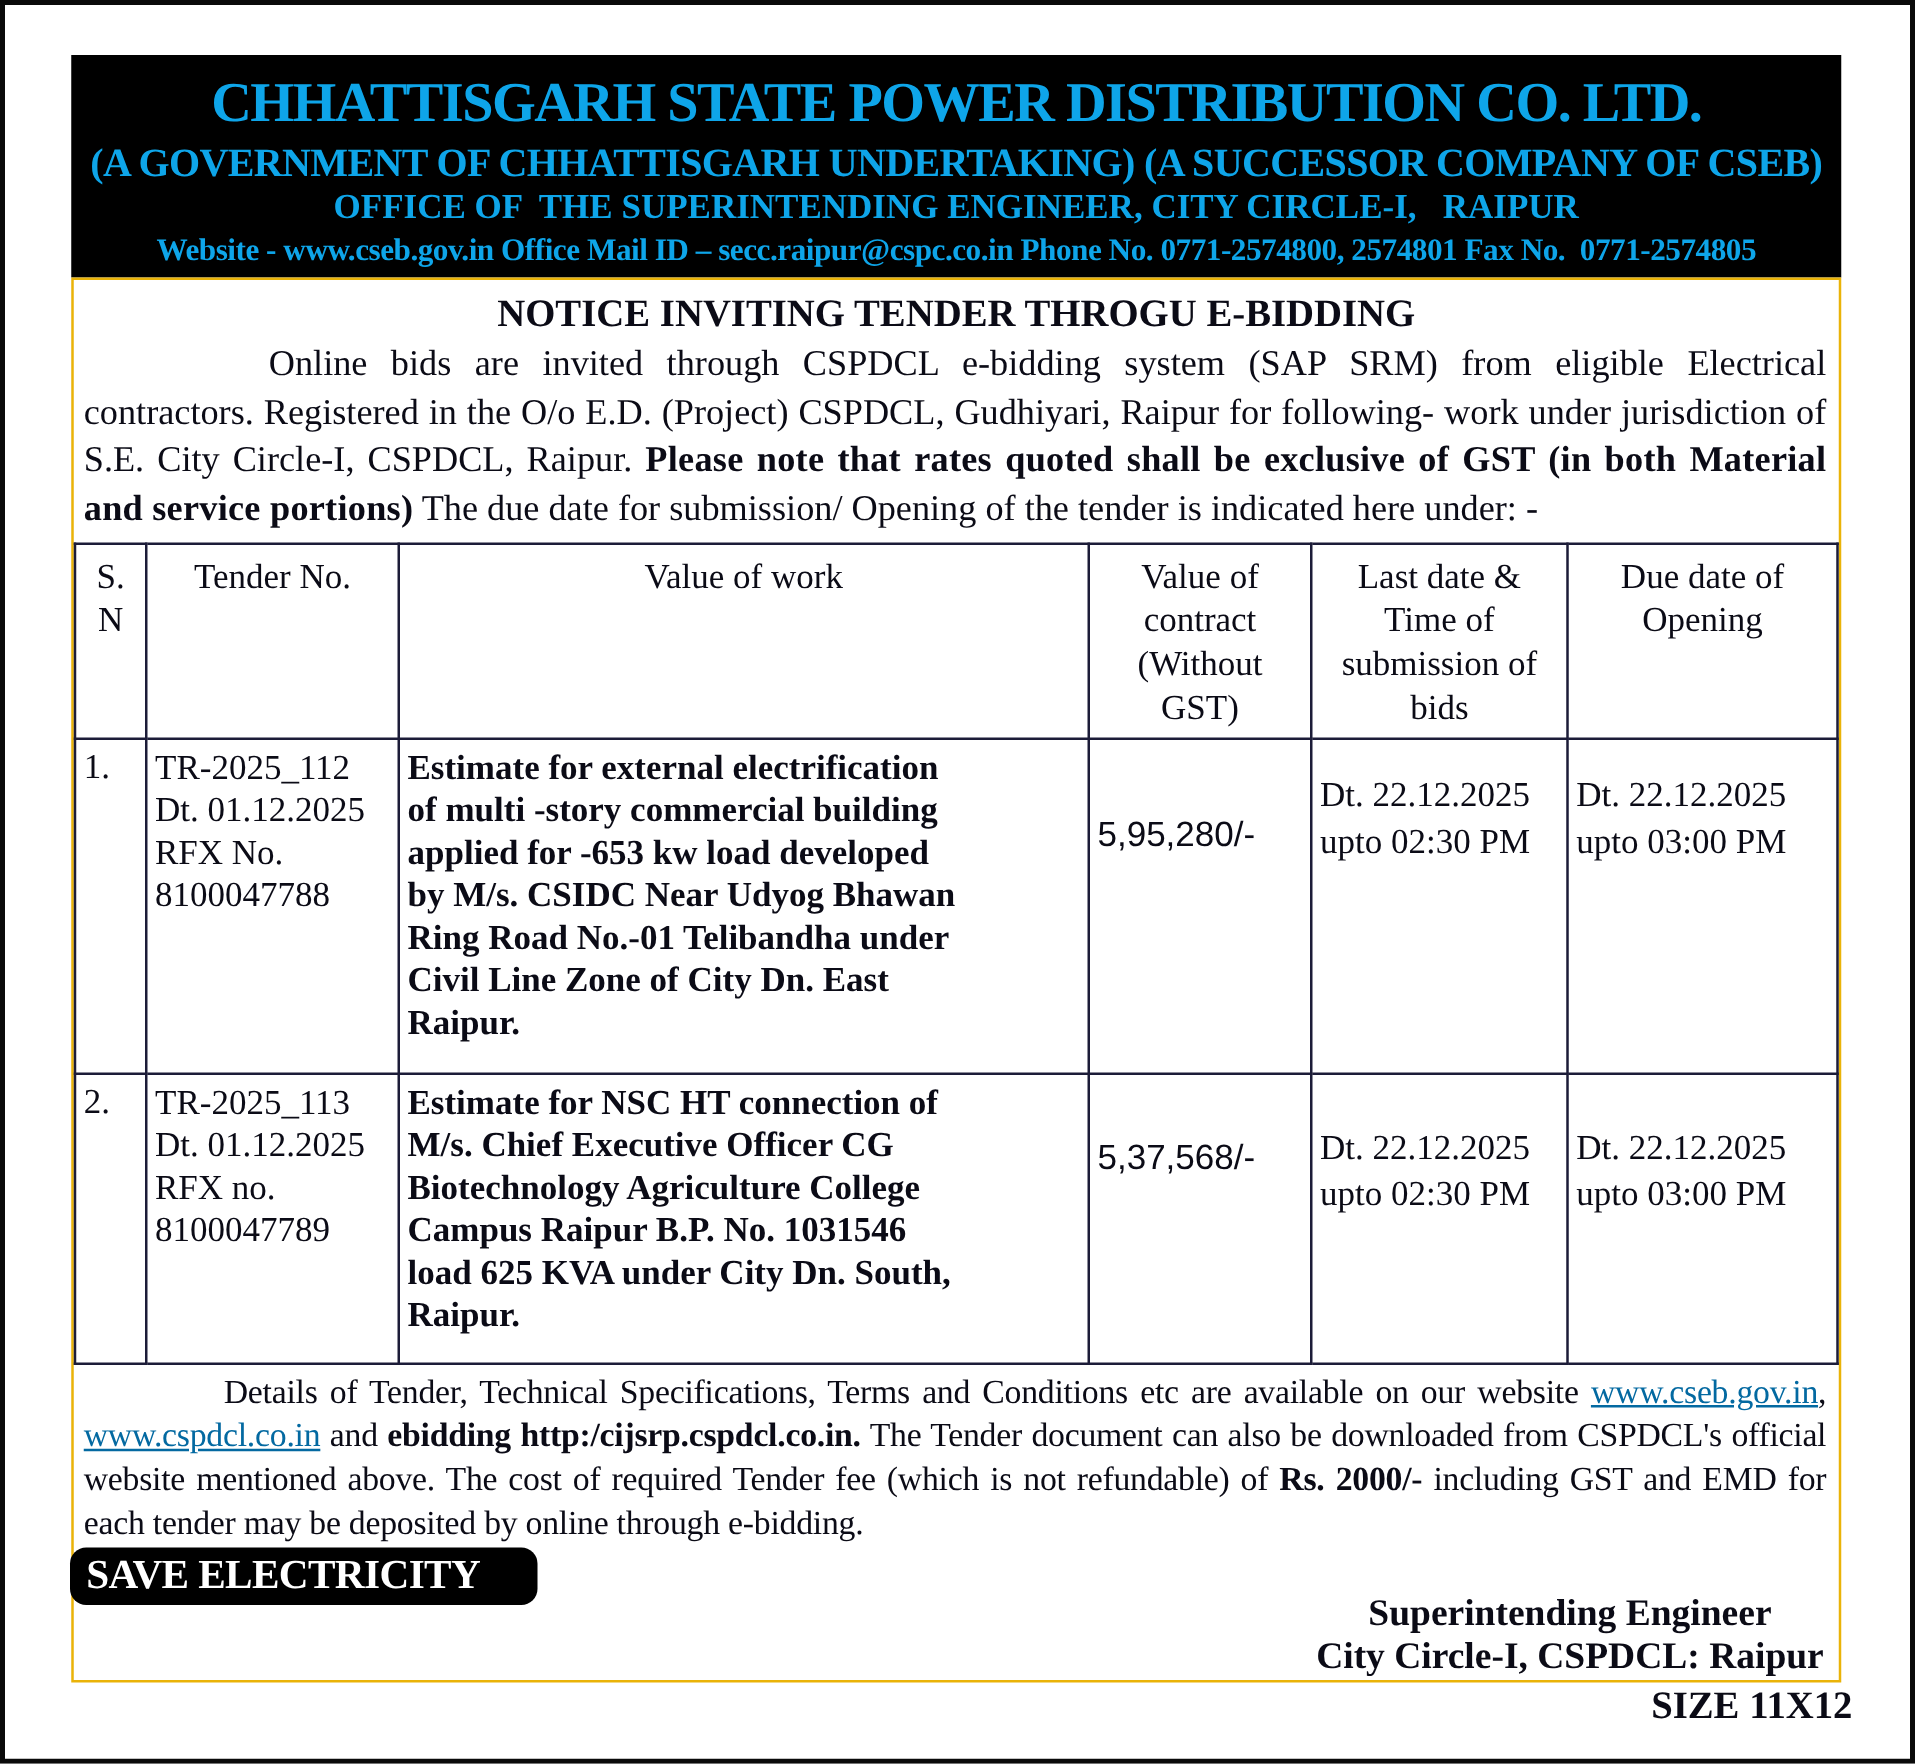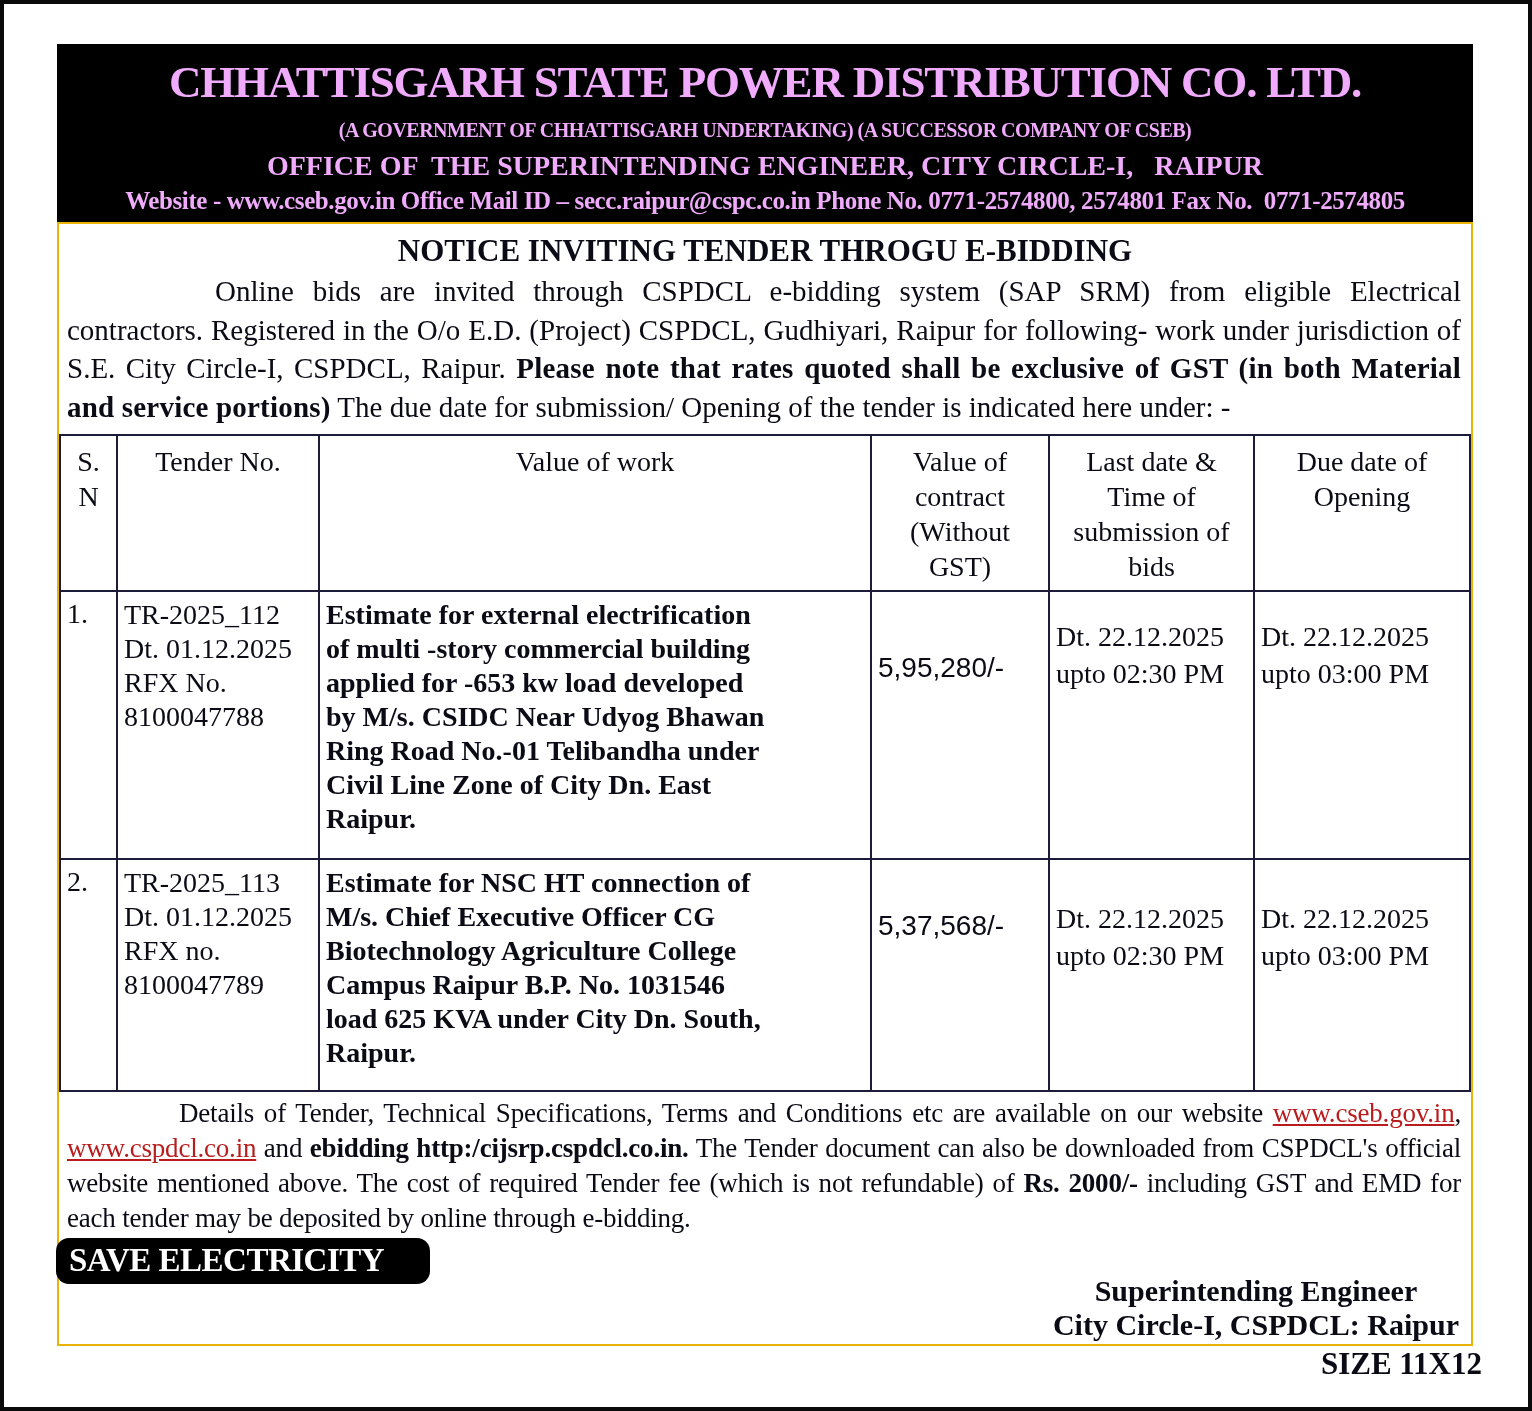--- a/index.html
+++ b/index.html
@@ -9,25 +9,25 @@
     width:1532px; height:1411px;
     border:4px solid #0a0a0a;
     background:#ffffff;
     font-family:"Liberation Serif", serif;
     color:#0b0b16;
     overflow:hidden;
   }
   
   .band {
     position:absolute; left:53px; top:40px; width:1416px; height:178px;
-    background:#000000; color:#f0abfc;
+    background:#000000; color:#0ea5e9;
     text-align:center; padding-top:8px; overflow:hidden;
   }
   .band-company  { font-size:45px; font-weight:bold; letter-spacing:-1.2px; line-height:60px; white-space:pre; }
-  .band-sub      { font-size:20px; font-weight:bold; letter-spacing:-0.5px; line-height:37px; white-space:pre; }
+  .band-sub      { font-size:32px; font-weight:bold; letter-spacing:-0.5px; line-height:37px; white-space:pre; }
   .band-office   { font-size:28px; font-weight:bold; line-height:34px; white-space:pre; }
   .band-contact  { font-size:25px; font-weight:bold; letter-spacing:-0.4px; line-height:36px; white-space:pre; }
   
   .content {
     position:absolute; left:53px; top:218px; width:1416px; height:1124px;
     border:2px solid #eab308;
   }
   .notice-title { text-align:center; font-weight:bold; font-size:31px; line-height:38px; margin-top:8px; }
   .intro {
     margin-top:2px; padding:0 10px 0 8px;
@@ -55,21 +55,21 @@
   tr.r2 td.value { padding-top:50px; }
   td.dates  { white-space:pre-line; font-size:29px; line-height:37px; padding-left:12px; }
   tr.r1 td.dates { padding-top:26px; }
   tr.r2 td.dates { padding-top:40px; }
   
   .footer-para {
     margin-top:4px; padding:0 10px 0 8px;
     font-size:27px; line-height:35px; letter-spacing:-0.2px;
     text-align:justify; text-indent:112px;
   }
-  .link { color:#b91c1c; text-decoration:underline; cursor:pointer; }
+  .link { color:#0369a1; text-decoration:underline; cursor:pointer; }
   
   .save-box {
     margin-left:-3px; margin-top:2px;
     width:374px; height:46px;
     background:#000000; color:#ffffff;
     font-weight:bold; font-size:33px; letter-spacing:-0.5px;
     line-height:45px; padding-left:13px;border-radius:13px;
   }
   .signature {
     position:absolute; right:12px; bottom:0;

